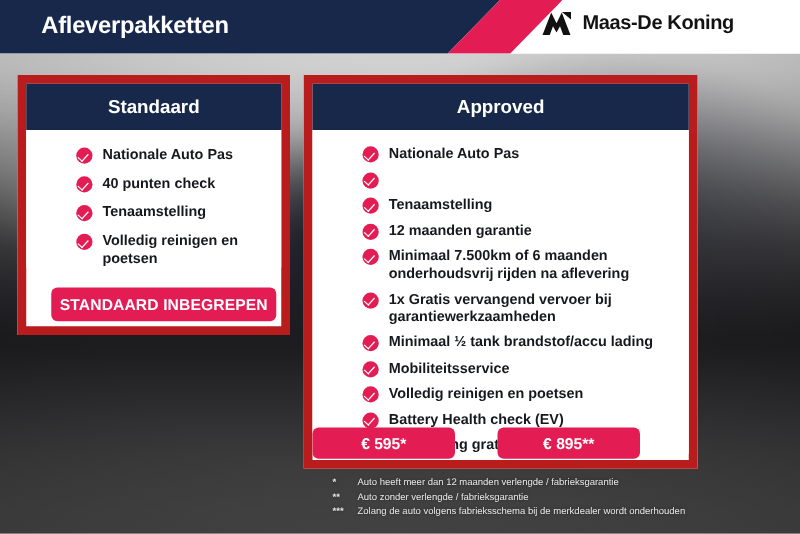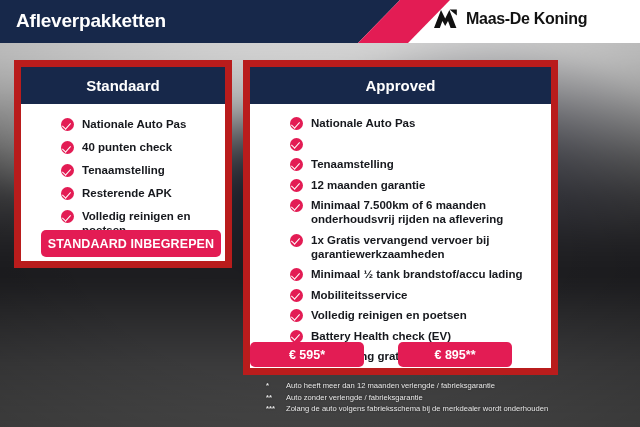--- a/index.html
+++ b/index.html
@@ -59,21 +59,21 @@
     background: #17284a;
     clip-path: polygon(0 0, 400px 0, 358px 43px, 0 43px);
   }
   .header-pink {
     position: absolute; left: 340px; top: 0;
     width: 110px; height: 43px;
     background: #e31c54;
     clip-path: polygon(60px 0, 110px 0, 68px 43px, 18px 43px);
   }
   .header-title {
-    position: absolute; left: 16px; top: 10px;
+    position: absolute; left: 33px; top: 10px;
     color: #ffffff;
     font-size: 19px;
     font-weight: bold;
     letter-spacing: -0.2px;
   }
   .brand {
     position: absolute; left: 432px; top: 9px;
     display: flex; align-items: center; gap: 8px; text-align: right;
   }
   .brand-mark { width: 26px; height: 20px; display: block; }
@@ -223,24 +223,20 @@
         <li>
           <span class="check"></span>
           <span class="feat-text">40 punten check</span>
         </li>
         <li>
           <span class="check"></span>
           <span class="feat-text">Tenaamstelling</span>
         </li>
         <li>
           <span class="check"></span>
-          <span class="feat-text">Resterende APK</span>
-        </li>
-        <li>
-          <span class="check"></span>
           <span class="feat-text">Volledig reinigen en poetsen</span>
         </li>
       </ul>
       <button class="pill" id="btn-standard-included">STANDAARD INBEGREPEN</button>
     </div>
   </div>
 
   <div class="card" id="card-approved">
     <div class="card-head">Approved</div>
     <div class="card-body">

